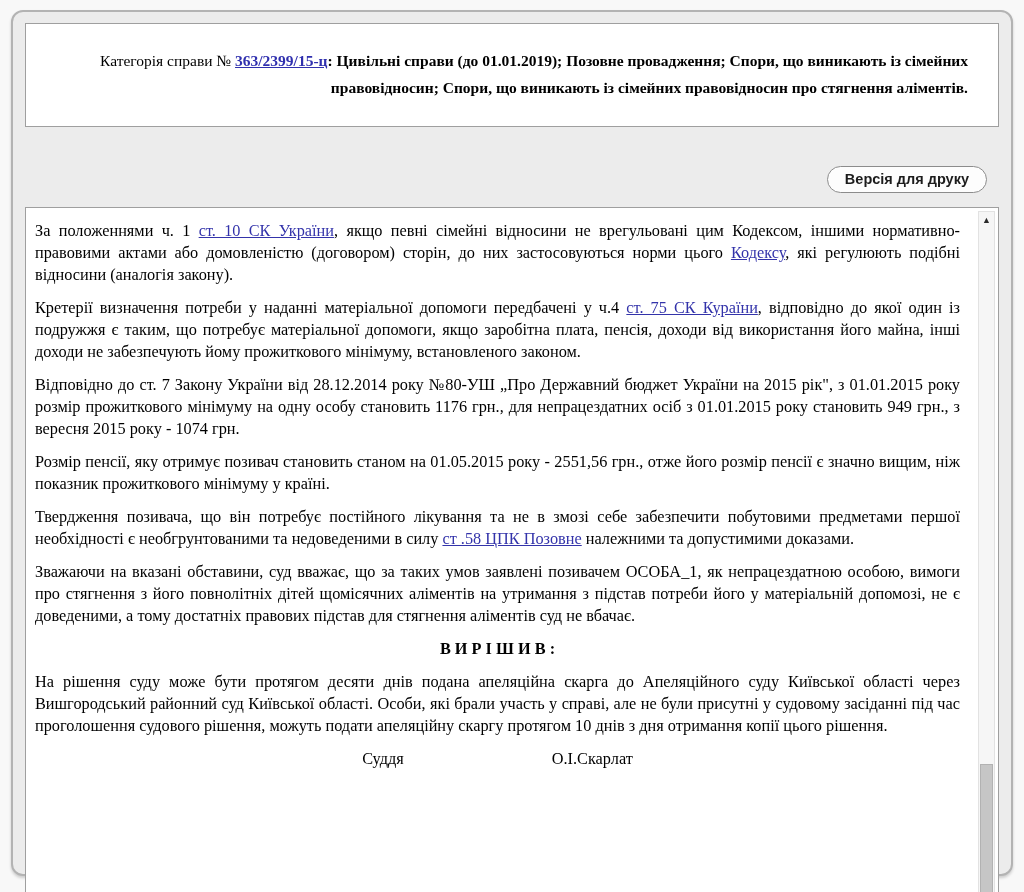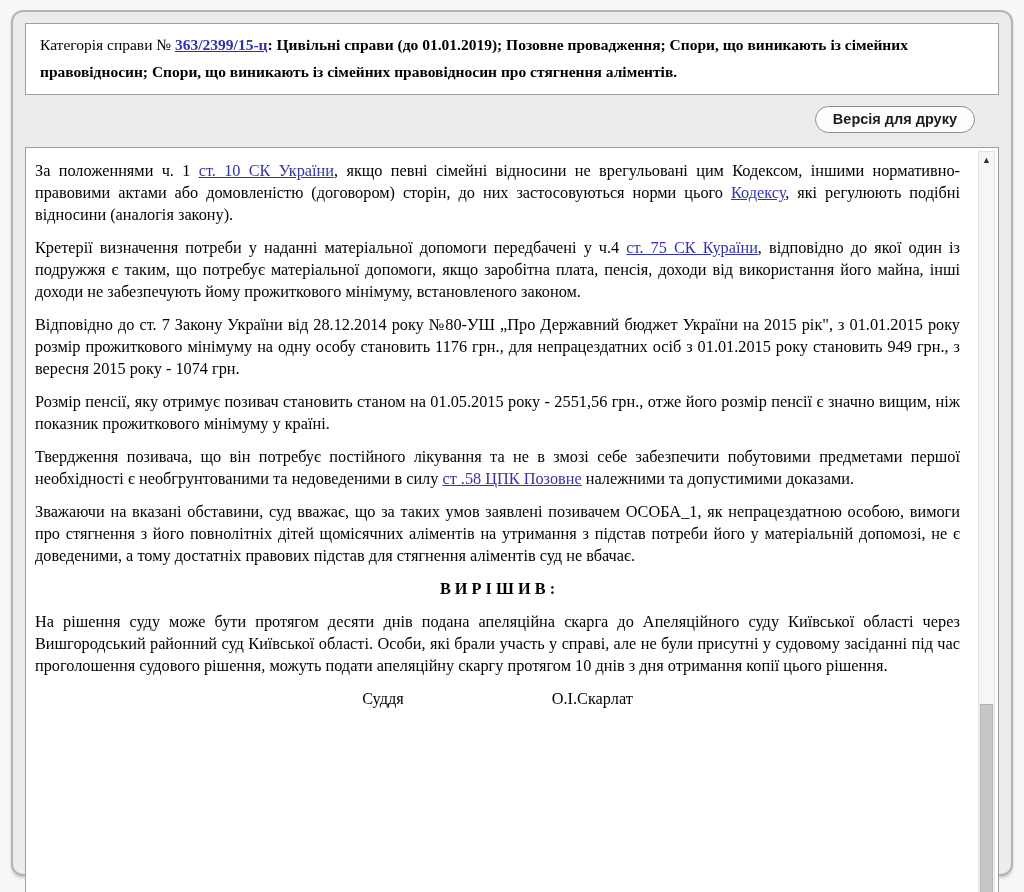--- a/index.html
+++ b/index.html
@@ -21,33 +21,34 @@
   }
   
   .meta-box {
     margin: 11px 12px 0;
     background: #fff;
     border: 1px solid #9f9f9f;
     padding: 7px 14px 9px;
     font-size: 15.5px;
     line-height: 27px;
   }
-  .meta-line { margin: 0; }
+  .meta-line { margin: 16px; text-align: right; }
   .bold { font-weight: bold; }
   a.case-link {
     color: #2f2fae;
     font-weight: bold;
     text-decoration: underline;
     cursor: pointer;
   }
   
   .toolbar {
     height: 42px;
     text-align: right;
-    padding: 11px 36px 0 0;
+    padding: 11px 24px 0 0;
+    margin-top: 28px;
   }
   .print-btn {
     font-family: "Liberation Sans", "DejaVu Sans", sans-serif;
     font-size: 14.5px;
     font-weight: bold;
     color: #1c1c1c;
     background: #fdfdfd;
     border: 1px solid #8c8c8c;
     border-radius: 14px;
     padding: 4px 17px 5px;

